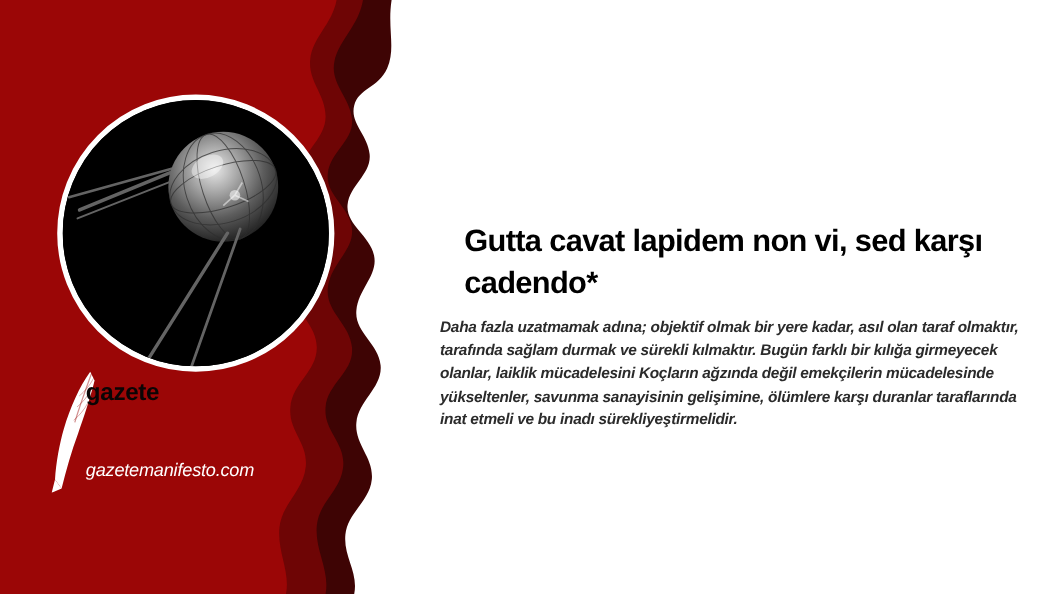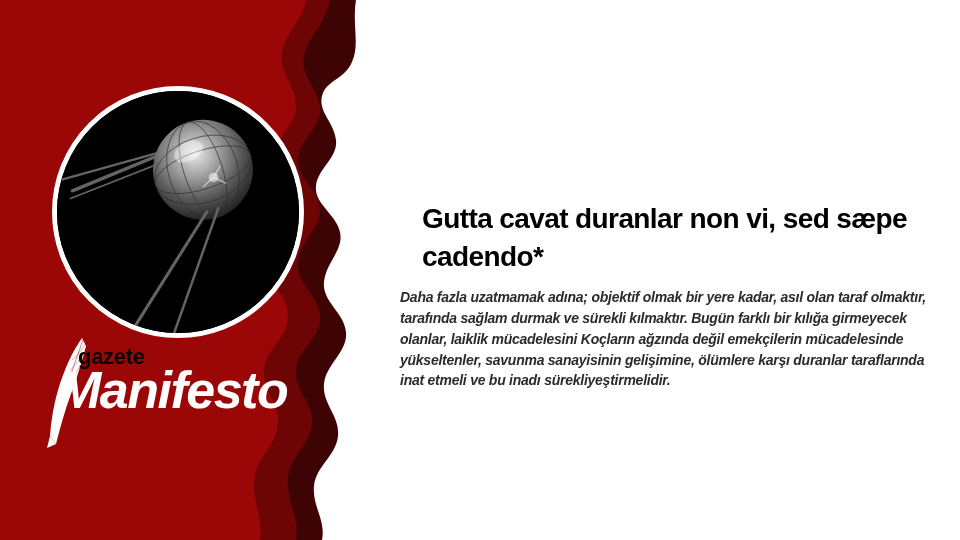--- a/index.html
+++ b/index.html
@@ -218,21 +218,21 @@
     <div id="quill-icon">
       <svg viewBox="0 0 56 112" aria-hidden="true">
         <path d="M40,2 C30,16 22,34 16,54 C12,68 9,84 8,100 L14,108
                  C18,92 23,74 29,58 C34,44 40,26 44,10 Z" fill="#ffffff"></path>
         <path d="M41,4 C36,18 30,34 26,48" stroke="#9b0606" stroke-width="1.1" fill="none" opacity="0.45"></path>
         <path d="M43,8 C40,14 35,20 30,24 M41,18 C38,24 33,30 28,34 M38,30 C35,36 30,42 25,46" stroke="#9b0606" stroke-width="0.9" fill="none" opacity="0.35"></path>
         <path d="M8,100 L5,112 L14,108 Z" fill="#ffffff"></path>
       </svg>
     </div>
     <div id="logo-gazete">gazete</div>
-    <div id="logo-manifesto">Manifesto</div>
+    <div id="logo-url">gazetemanifesto.com</div>
   </div>
 
   <div id="content">
-    <h2 id="subtitle">Gutta cavat duranlar non vi, sed sæpe cadendo*</h2>
+    <h2 id="subtitle">Gutta cavat lapidem non vi, sed karşı cadendo*</h2>
     <p id="body-text">Daha fazla uzatmamak adına; objektif olmak bir yere kadar, asıl olan taraf olmaktır, tarafında sağlam durmak ve sürekli kılmaktır. Bugün farklı bir kılığa girmeyecek olanlar, laiklik mücadelesini Koçların ağzında değil emekçilerin mücadelesinde yükseltenler, savunma sanayisinin gelişimine, ölümlere karşı duranlar taraflarında inat etmeli ve bu inadı sürekliyeştirmelidir.</p>
   </div>
 
 </div>
 
 </body></html>

